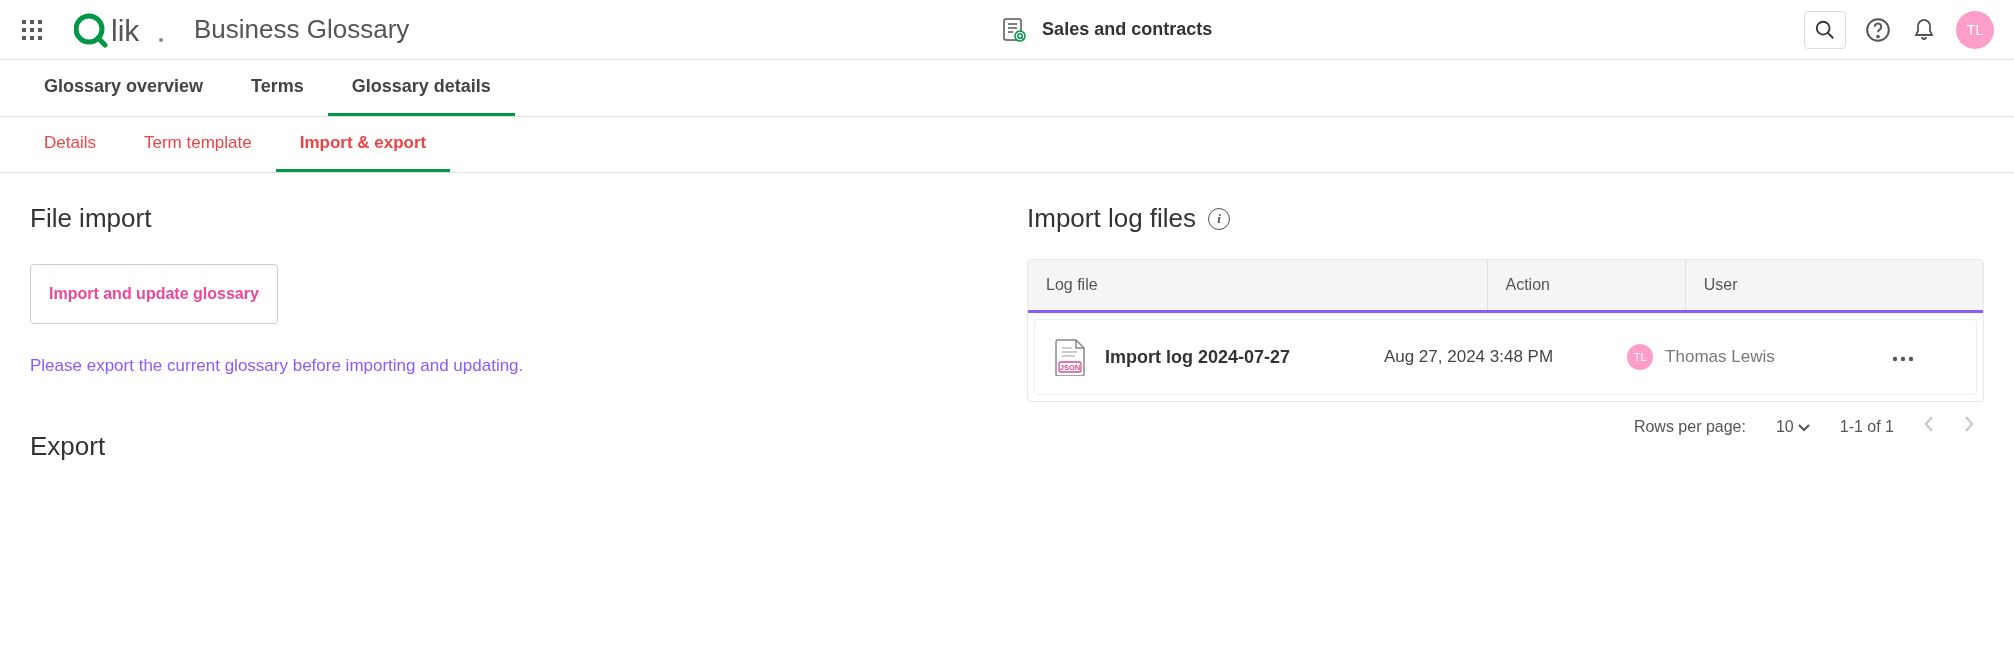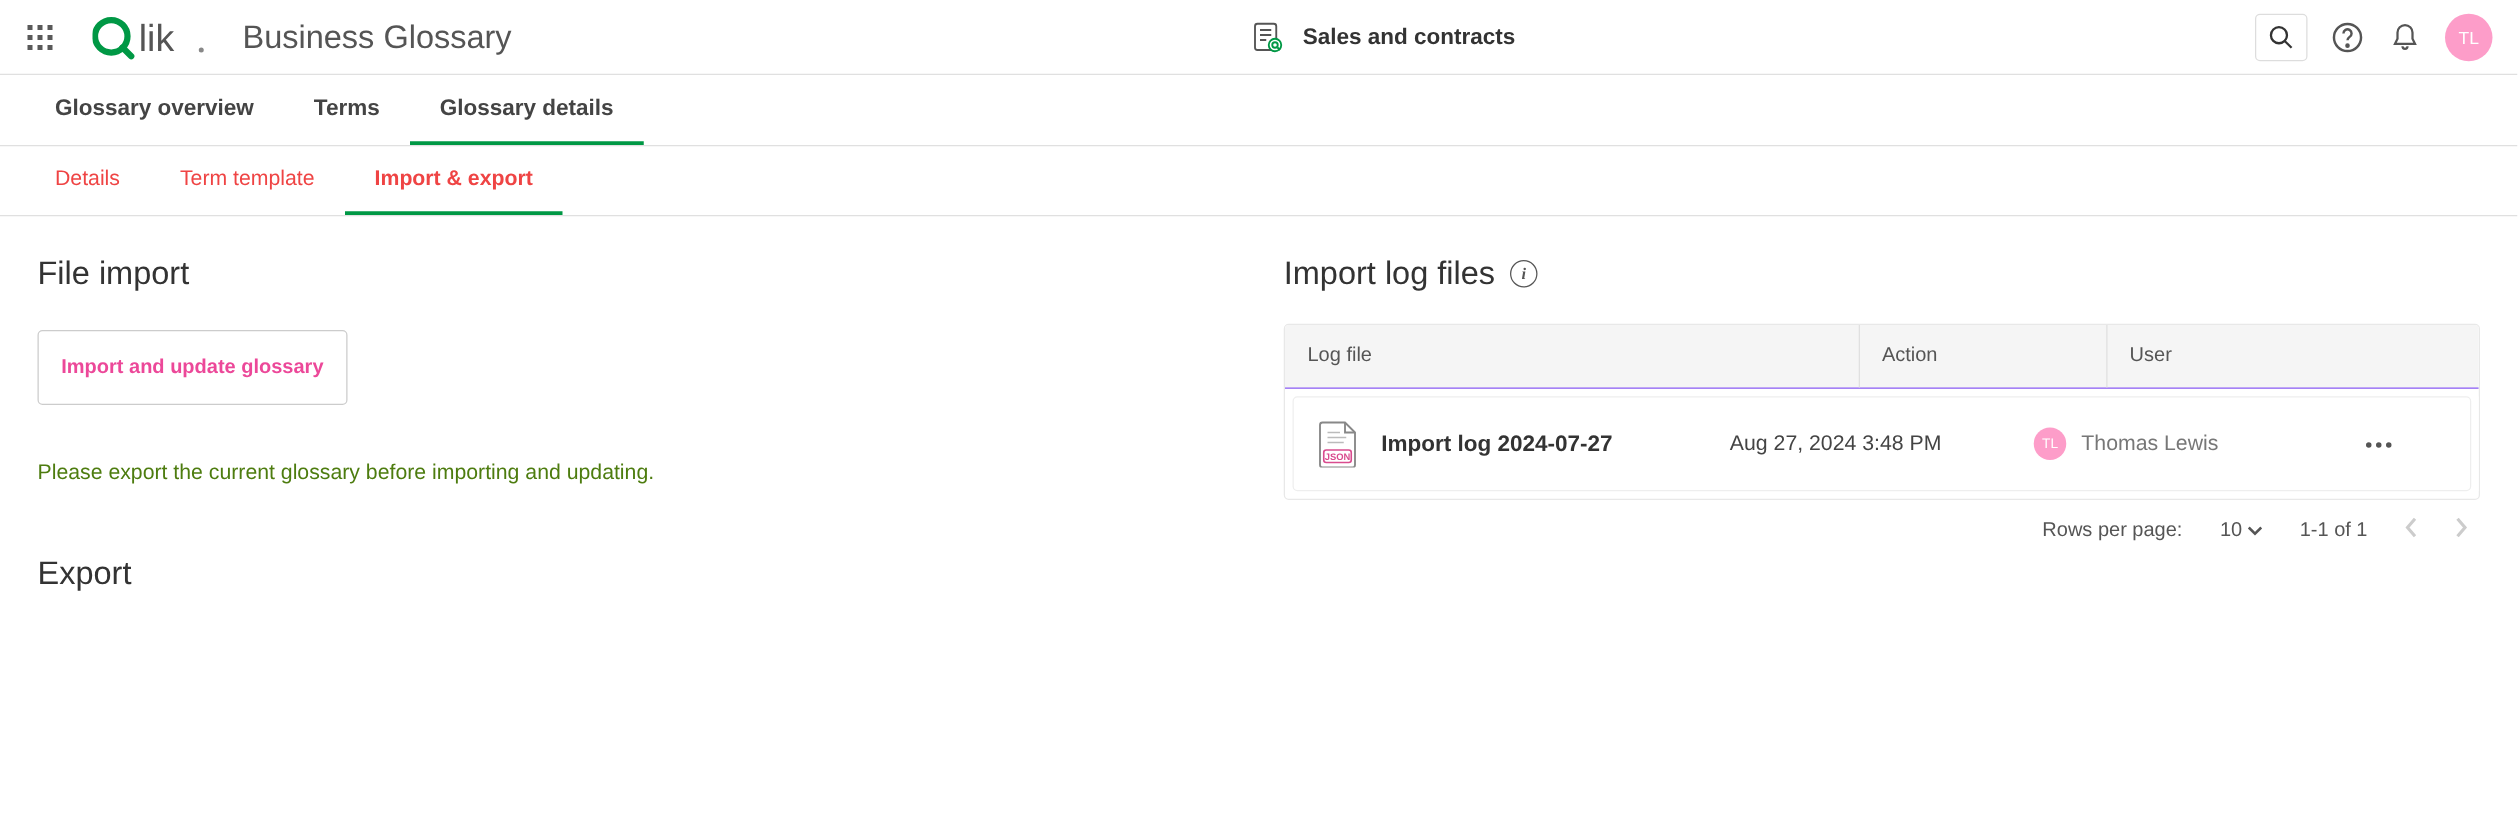--- a/index.html
+++ b/index.html
@@ -32,28 +32,28 @@
     .content { display: flex; padding: 30px 30px; gap: 40px; }
     .left-col { flex: 1; }
     .right-col { flex: 1; }
     
     .section-title { font-size: 26px; font-weight: 500; color: #333; margin-bottom: 30px; }
     .section-title-row { display: flex; align-items: center; gap: 12px; margin-bottom: 25px; }
     .section-title-row .section-title { margin-bottom: 0; }
     
     .btn { border: 1px solid #ccc; background: #fff; border-radius: 4px; padding: 20px 18px; font-size: 16px; font-weight: 600; color: #ec4899; cursor: pointer; }
     
-    .hint { font-size: 17px; color: #4d7c0f; margin-top: 44px; }
+    .hint { font-size: 17px; color: #8b5cf6; margin-top: 32px; }
     
     .export-section { margin-top: 55px; }
     
     .info-icon { width: 22px; height: 22px; border: 1.5px solid #555; border-radius: 50%; display: flex; align-items: center; justify-content: center; font-size: 13px; font-weight: 700; color: #555; cursor: pointer; font-family: Georgia, serif; font-style: italic; }
     
     .table { border: 1px solid #e8e8e8; border-radius: 4px; overflow: hidden; }
-    .thead { display: flex; background: #f5f5f5; border-bottom: 1px solid #8b5cf6; gap: 16px; }
+    .thead { display: flex; background: #f5f5f5; border-bottom: 3px solid #8b5cf6; gap: 16px; }
     .th { padding: 16px 18px; font-size: 16px; color: #555; display: flex; align-items: center; gap: 8px; cursor: pointer; }
     .th-logfile { flex: 1.4; }
     .th-date { flex: 1; border-left: 1px solid #e0e0e0; justify-content: space-between; }
     .th-user { flex: 0.9; border-left: 1px solid #e0e0e0; }
     .th-action { flex: 0.5; border-left: 1px solid #e0e0e0; }
     
     .sort-icon { display: flex; flex-direction: column; line-height: 6px; font-size: 10px; color: #888; }
     
     .tbody { background: #fff; }
     .tr { display: flex; align-items: center; padding: 12px 6px; margin: 6px; border-radius: 4px; background: #fff; border: 1px solid #eee; }

